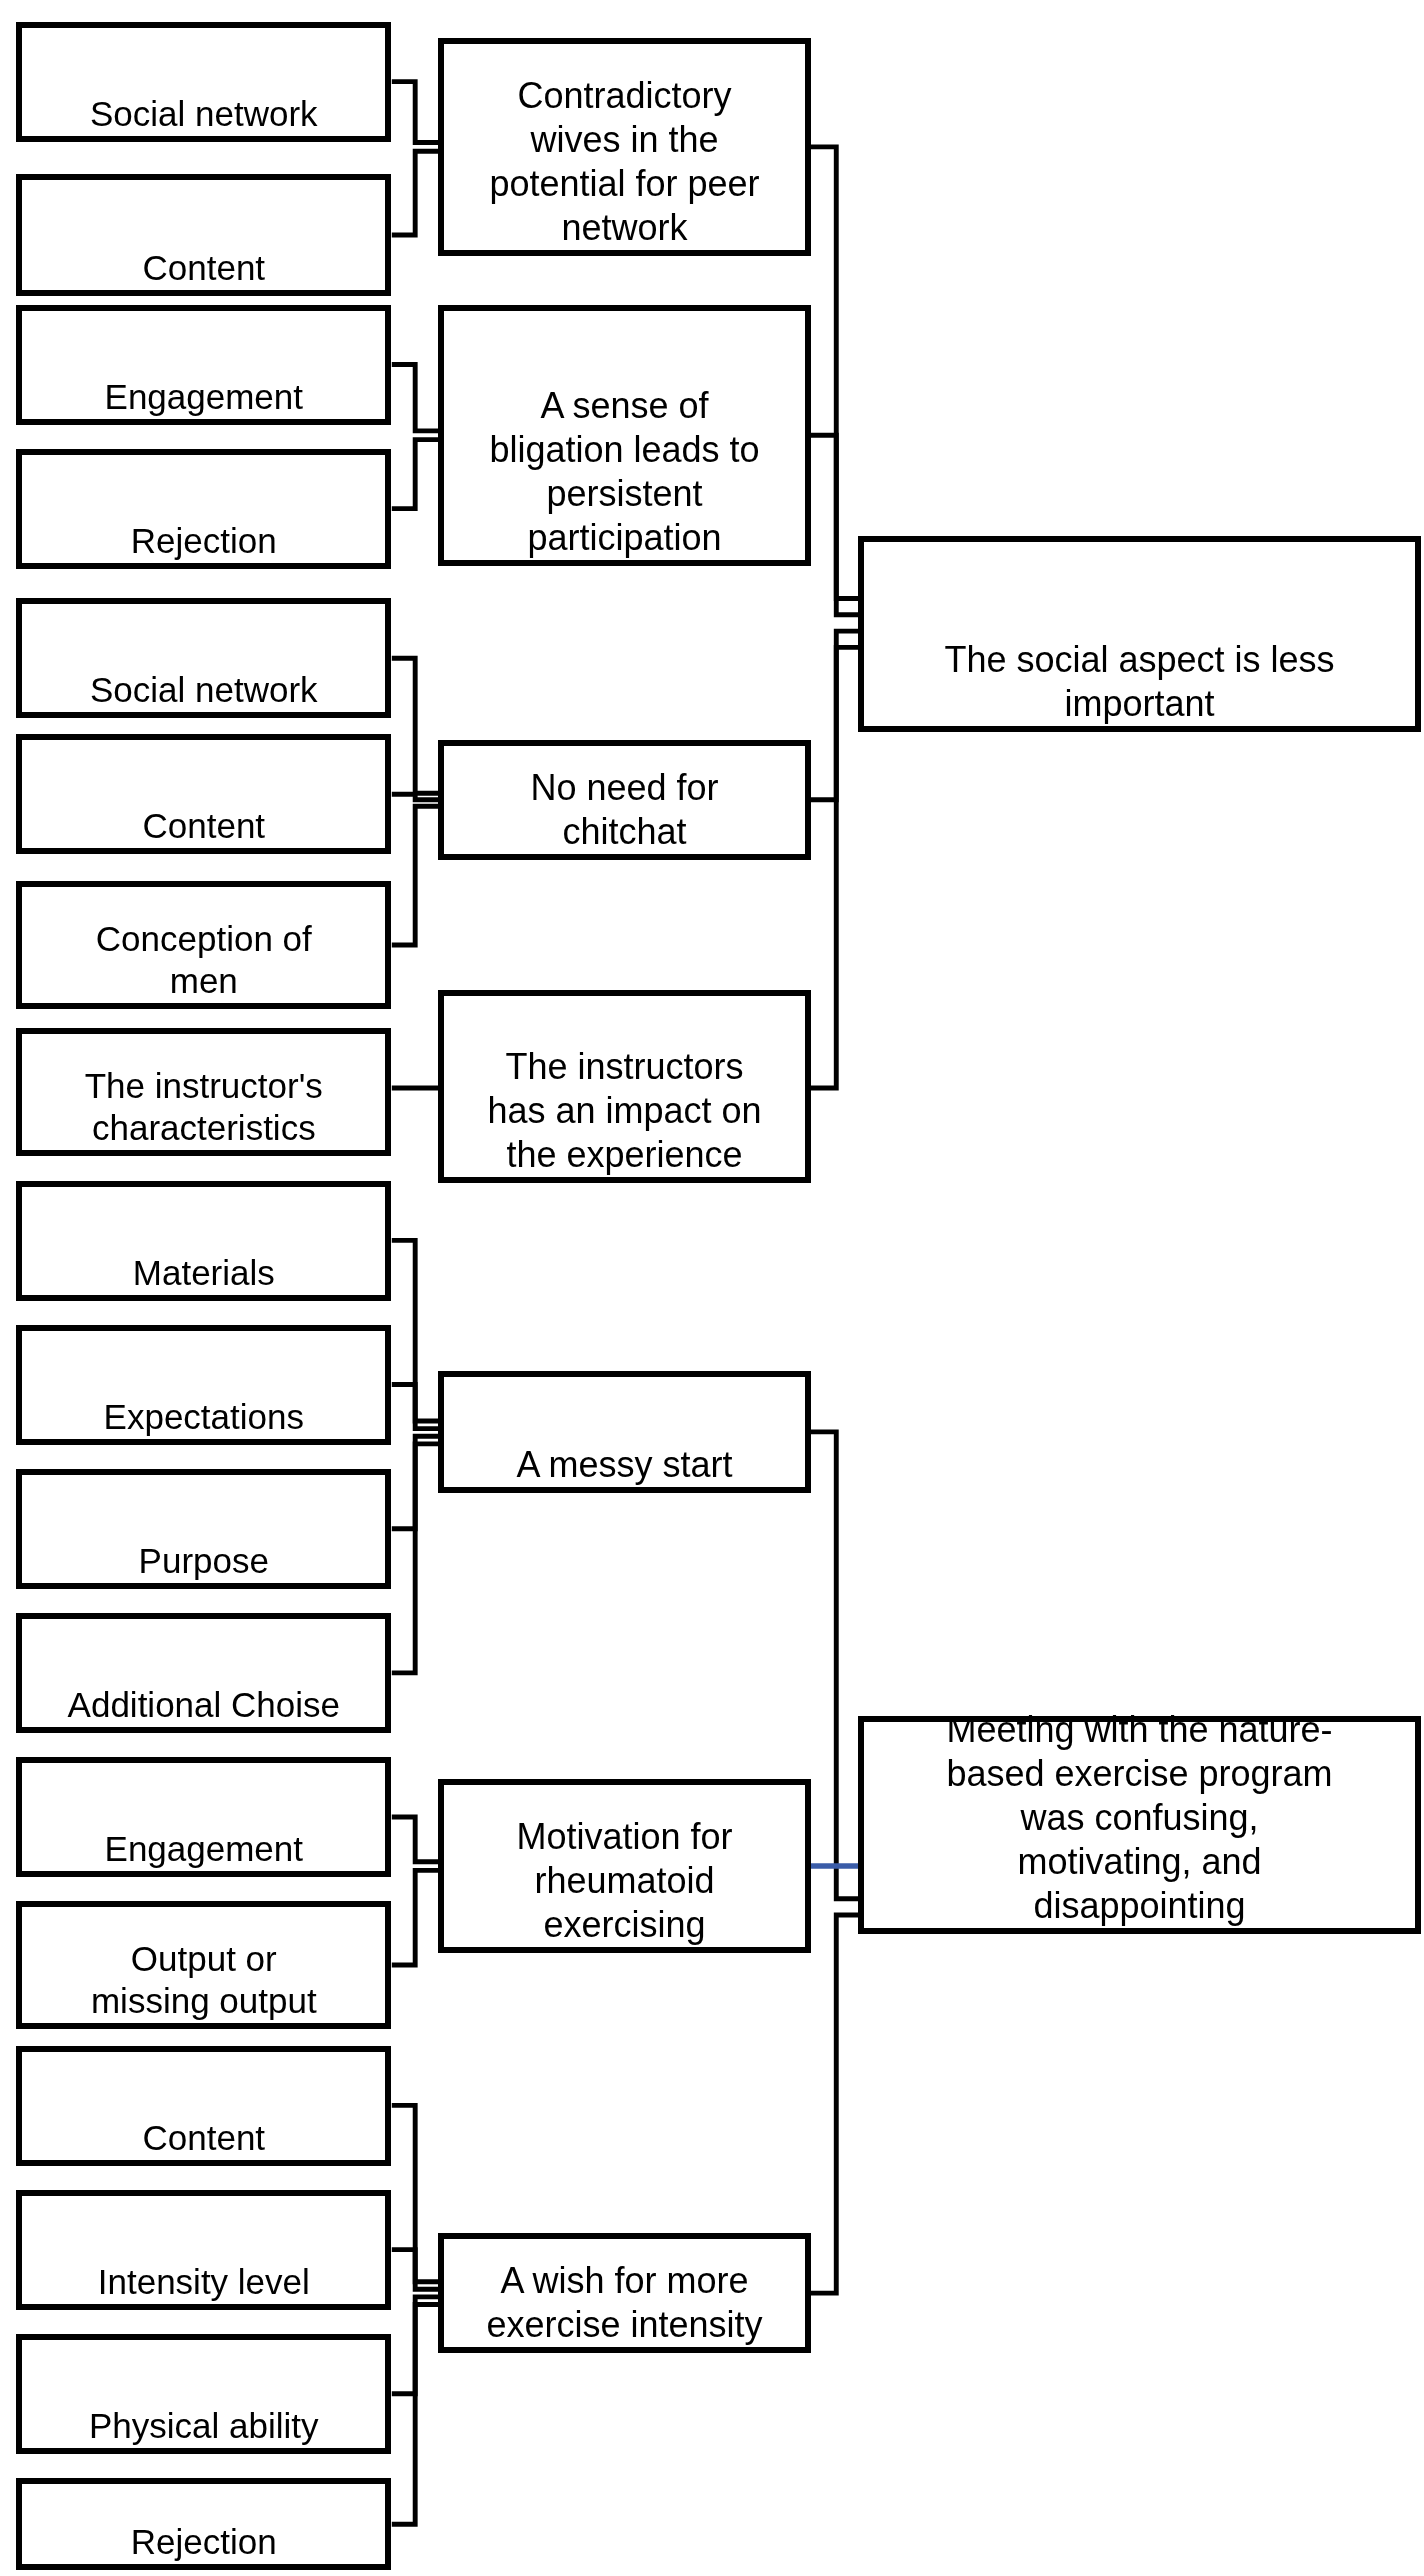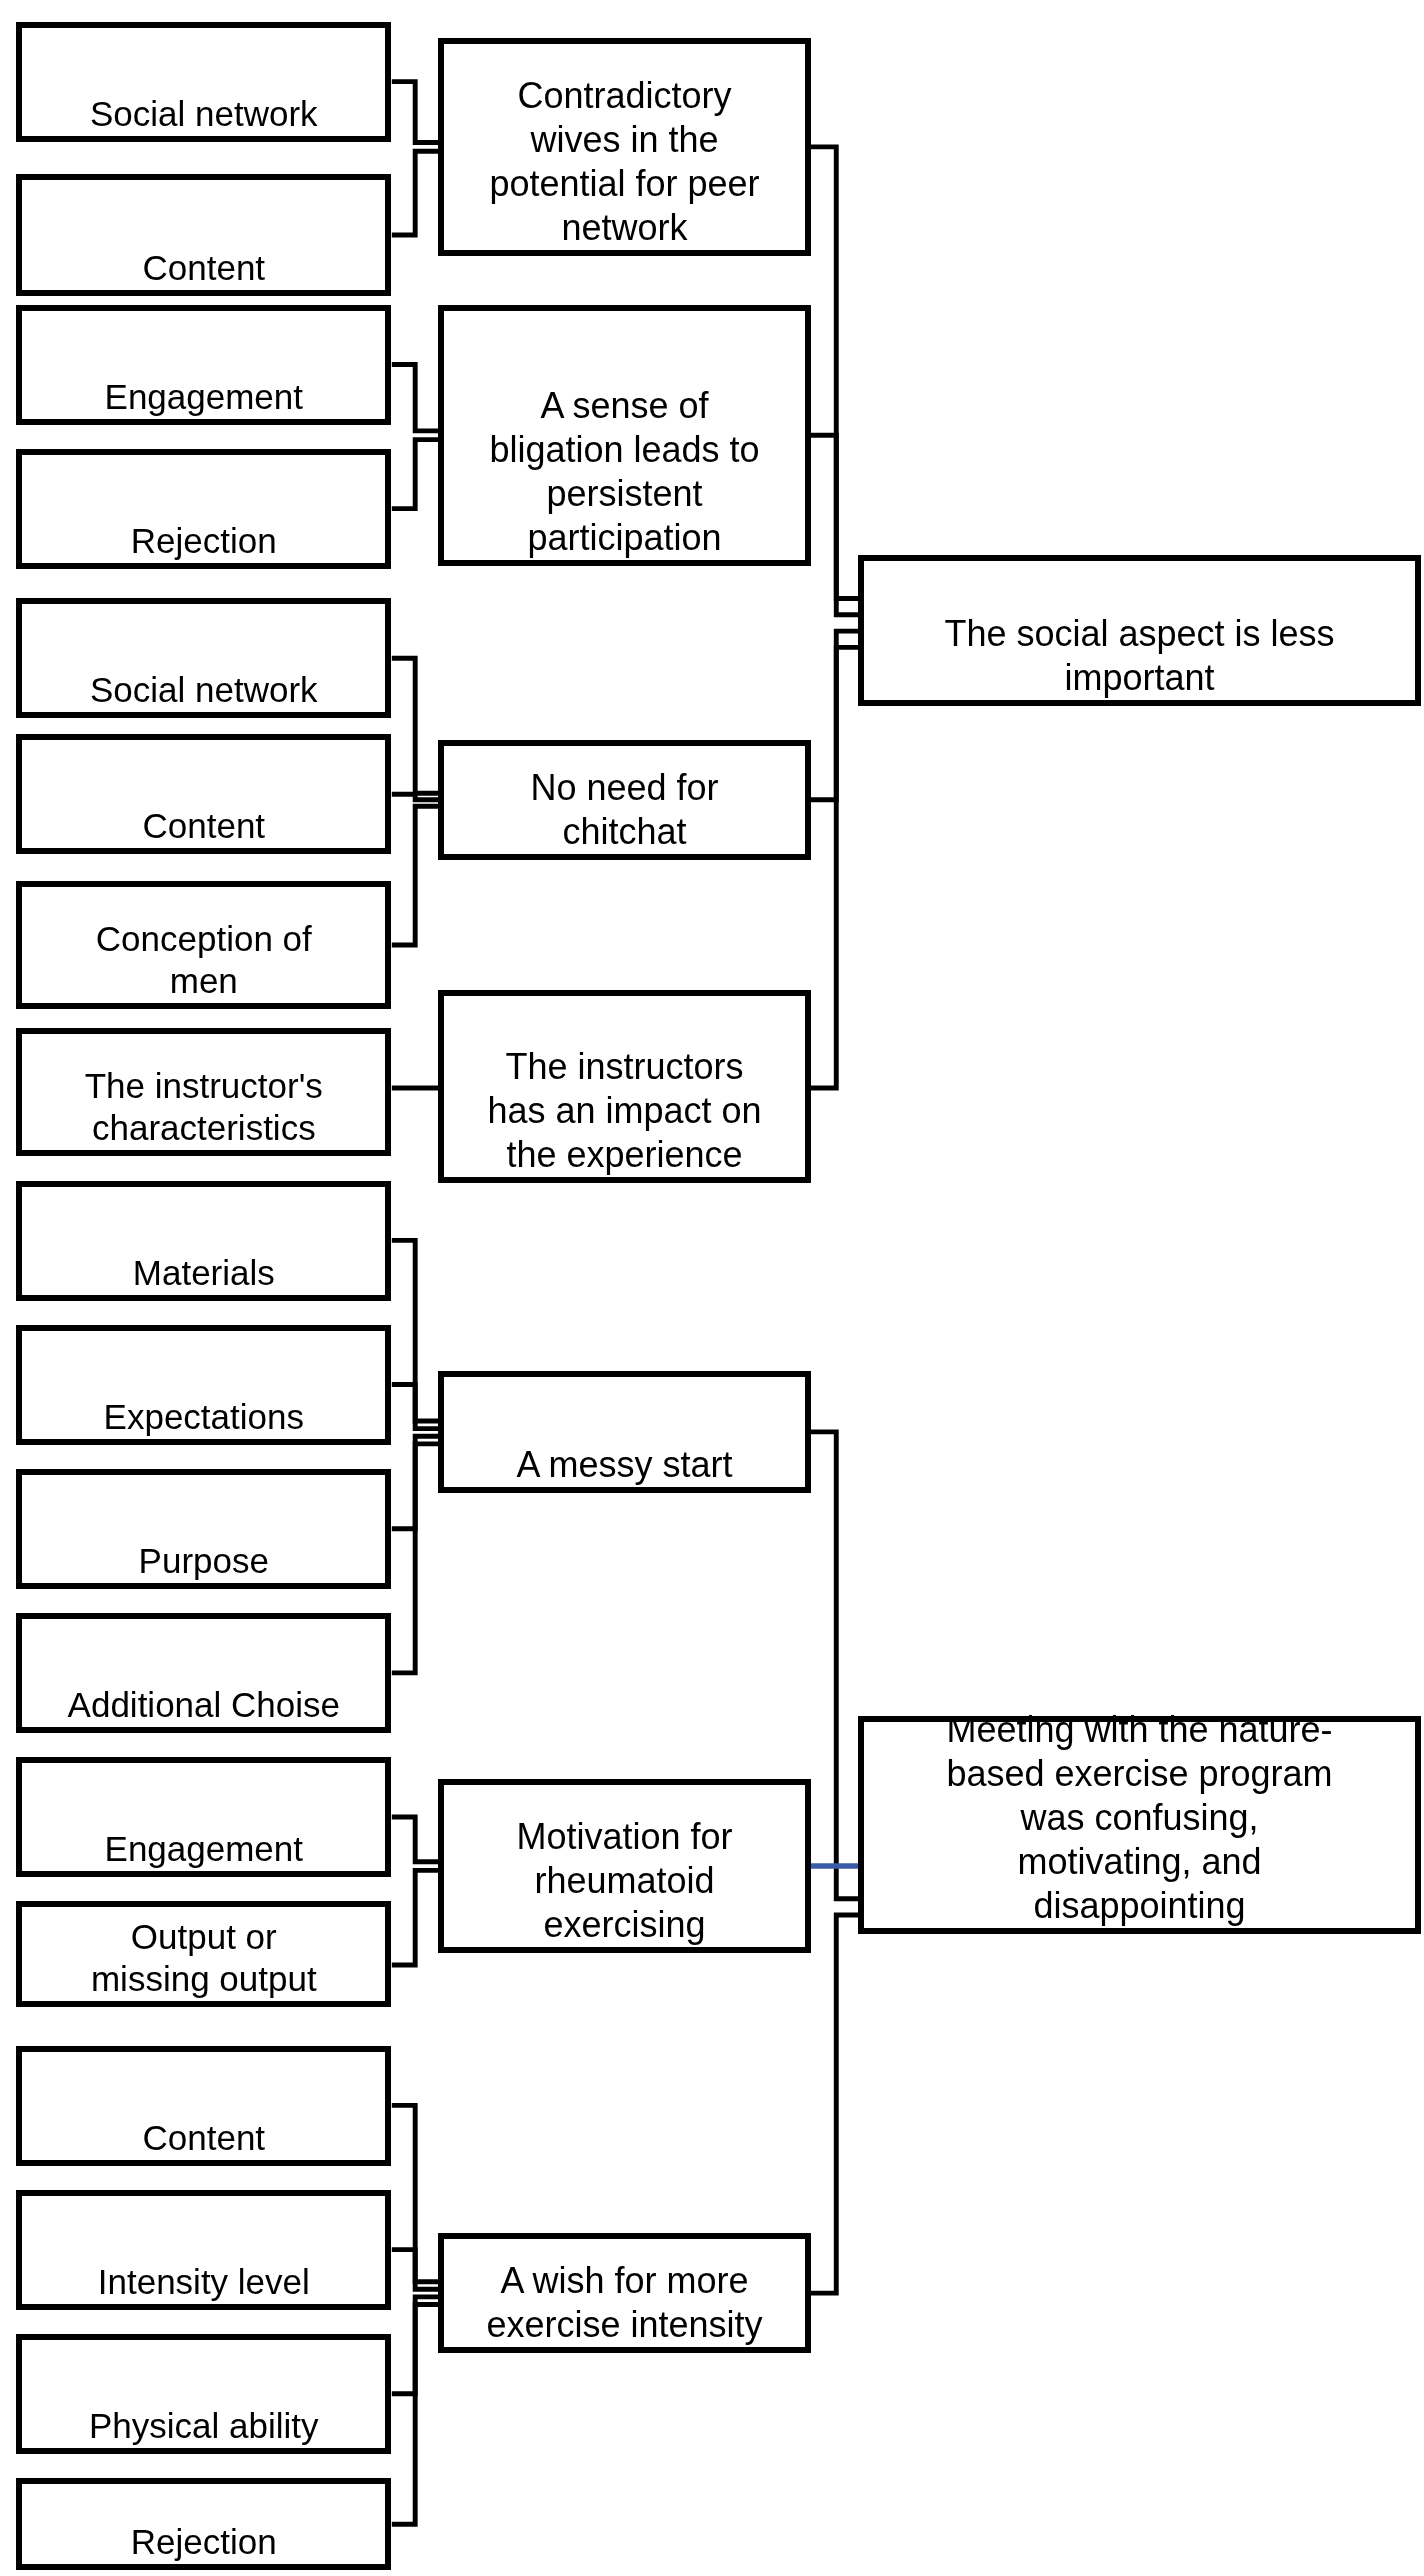--- a/index.html
+++ b/index.html
@@ -79,21 +79,21 @@
   <div class="bx col-left" style="top:734px;height:120px"><span>Content</span></div>
   <div class="bx col-left" style="top:881px;height:128px"><span>Conception of
 men</span></div>
   <div class="bx col-left" style="top:1028px;height:128px"><span>The instructor's
 characteristics</span></div>
   <div class="bx col-left" style="top:1181px;height:120px"><span>Materials</span></div>
   <div class="bx col-left" style="top:1325px;height:120px"><span>Expectations</span></div>
   <div class="bx col-left" style="top:1469px;height:120px"><span>Purpose</span></div>
   <div class="bx col-left" style="top:1613px;height:120px"><span>Additional Choise</span></div>
   <div class="bx col-left" style="top:1757px;height:120px"><span>Engagement</span></div>
-  <div class="bx col-left" style="top:1901px;height:106px"><span>Output or
+  <div class="bx col-left" style="top:1901px;height:128px"><span>Output or
 missing output</span></div>
   <div class="bx col-left" style="top:2046px;height:120px"><span>Content</span></div>
   <div class="bx col-left" style="top:2190px;height:120px"><span>Intensity level</span></div>
   <div class="bx col-left" style="top:2334px;height:120px"><span>Physical ability</span></div>
   <div class="bx col-left" style="top:2478px;height:92px"><span>Rejection</span></div>
 
   <div class="bx col-mid" style="top:38px;height:218px"><span>Contradictory
 wives in the
 potential for peer
 network</span></div>
@@ -106,21 +106,21 @@
   <div class="bx col-mid" style="top:990px;height:193px"><span>The instructors
 has an impact on
 the experience</span></div>
   <div class="bx col-mid" style="top:1371px;height:122px"><span>A messy start</span></div>
   <div class="bx col-mid" style="top:1779px;height:174px"><span>Motivation for
 rheumatoid
 exercising</span></div>
   <div class="bx col-mid" style="top:2233px;height:120px"><span>A wish for more
 exercise intensity</span></div>
 
-  <div class="bx col-right" style="top:555px;height:151px"><span>The social aspect is less
+  <div class="bx col-right" style="top:536px;height:196px"><span>The social aspect is less
 important</span></div>
   <div class="bx col-right" style="top:1716px;height:218px"><span>Meeting with the nature-
 based exercise program
 was confusing,
 motivating, and
 disappointing</span></div>
 
 </div>
 
 

